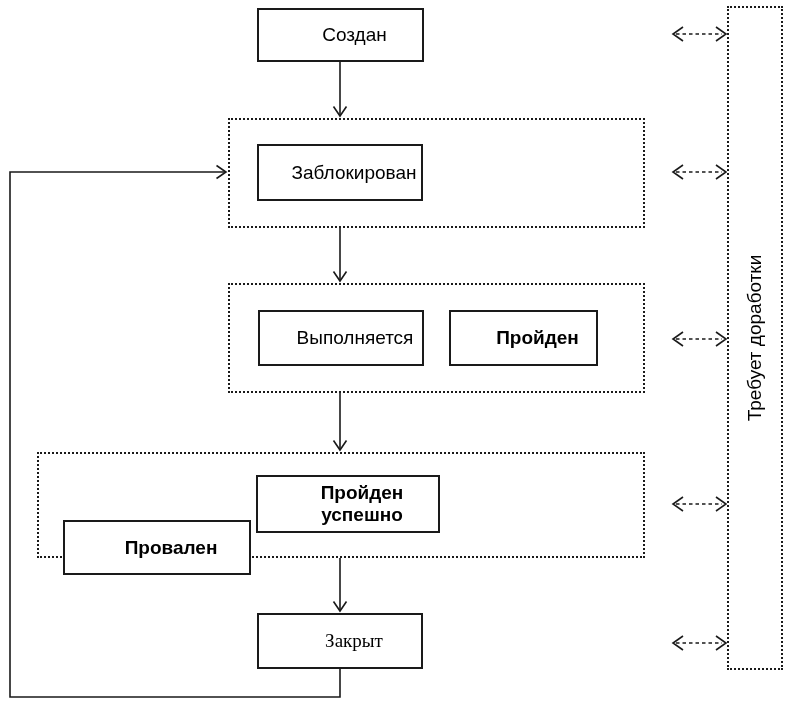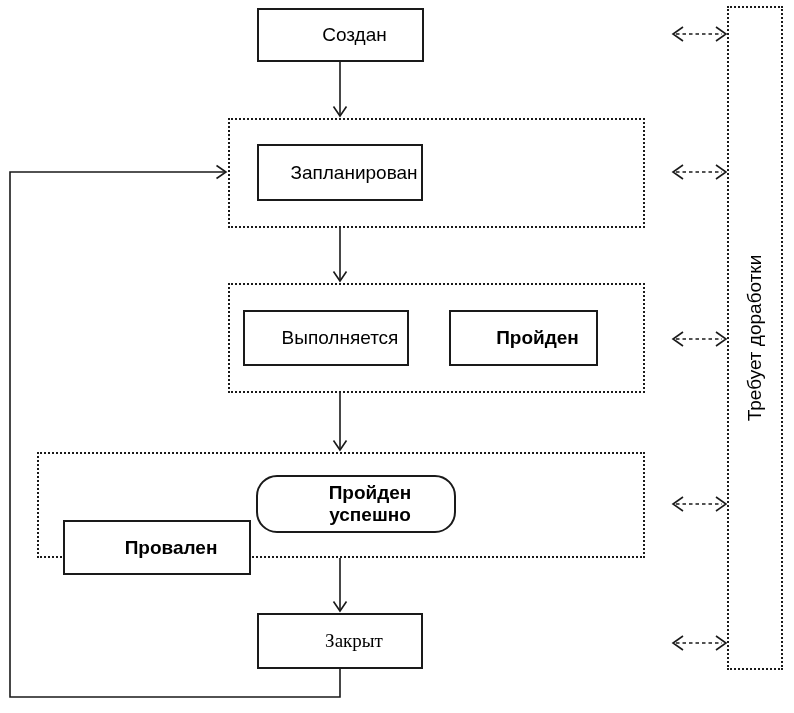--- a/index.html
+++ b/index.html
@@ -48,24 +48,24 @@
   }
   .sidepanel .rot {
     transform: rotate(-90deg);
     white-space: nowrap;
     font-size: 19px;
   }
   
   #node-created      { left: 257px; top:   8px; width: 167px; height: 54px; }
   #node-planned      { left: 257px; top: 144px; width: 166px; height: 57px; }
   #node-not-executed { left: 449px; top: 144px; width: 149px; height: 57px; }
-  #node-executing    { left: 243px; top: 310px; width: 166px; height: 56px; }
+  #node-executing    { left: 258px; top: 310px; width: 166px; height: 56px; }
   #node-skipped      { left: 449px; top: 310px; width: 149px; height: 56px; }
   #node-failed       { left:  63px; top: 476px; width: 188px; height: 55px; margin-top: 44px; }
-  #node-passed       { left: 256px; top: 475px; width: 200px; height: 58px; border-radius: 21px; }
+  #node-passed       { left: 256px; top: 475px; width: 184px; height: 58px; }
   #node-passed span  { display: block; width: 120px; }
   #node-blocked      { left: 450px; top: 476px; width: 167px; height: 55px; }
   #node-closed       { left: 257px; top: 613px; width: 166px; height: 56px; font-family: Liberation Serif, serif; }
   
   #group-planned   { left: 228px; top: 118px; width: 417px; height: 110px; }
   #group-executing { left: 228px; top: 283px; width: 417px; height: 110px; }
   #group-result    { left:  37px; top: 452px; width: 608px; height: 106px; }
   #panel-rework    { left: 727px; top:   6px; width:  56px; height: 664px; }
 </style>
 </head>
@@ -126,21 +126,21 @@
 
   <div class="group" id="group-planned"></div>
   <div class="group" id="group-executing"></div>
   <div class="group" id="group-result"></div>
 
   <div class="node" id="node-created">
     <span>Создан</span>
   </div>
 
   <div class="node" id="node-planned">
-    <span>Запланирован</span>
+    <span>Заблокирован</span>
   </div>
 
   <div class="node" id="node-executing">
     <span>Выполняется</span>
   </div>
   <div class="node bold" id="node-skipped">
     <span>Пройден</span>
   </div>
 
   <div class="node bold" id="node-failed">

